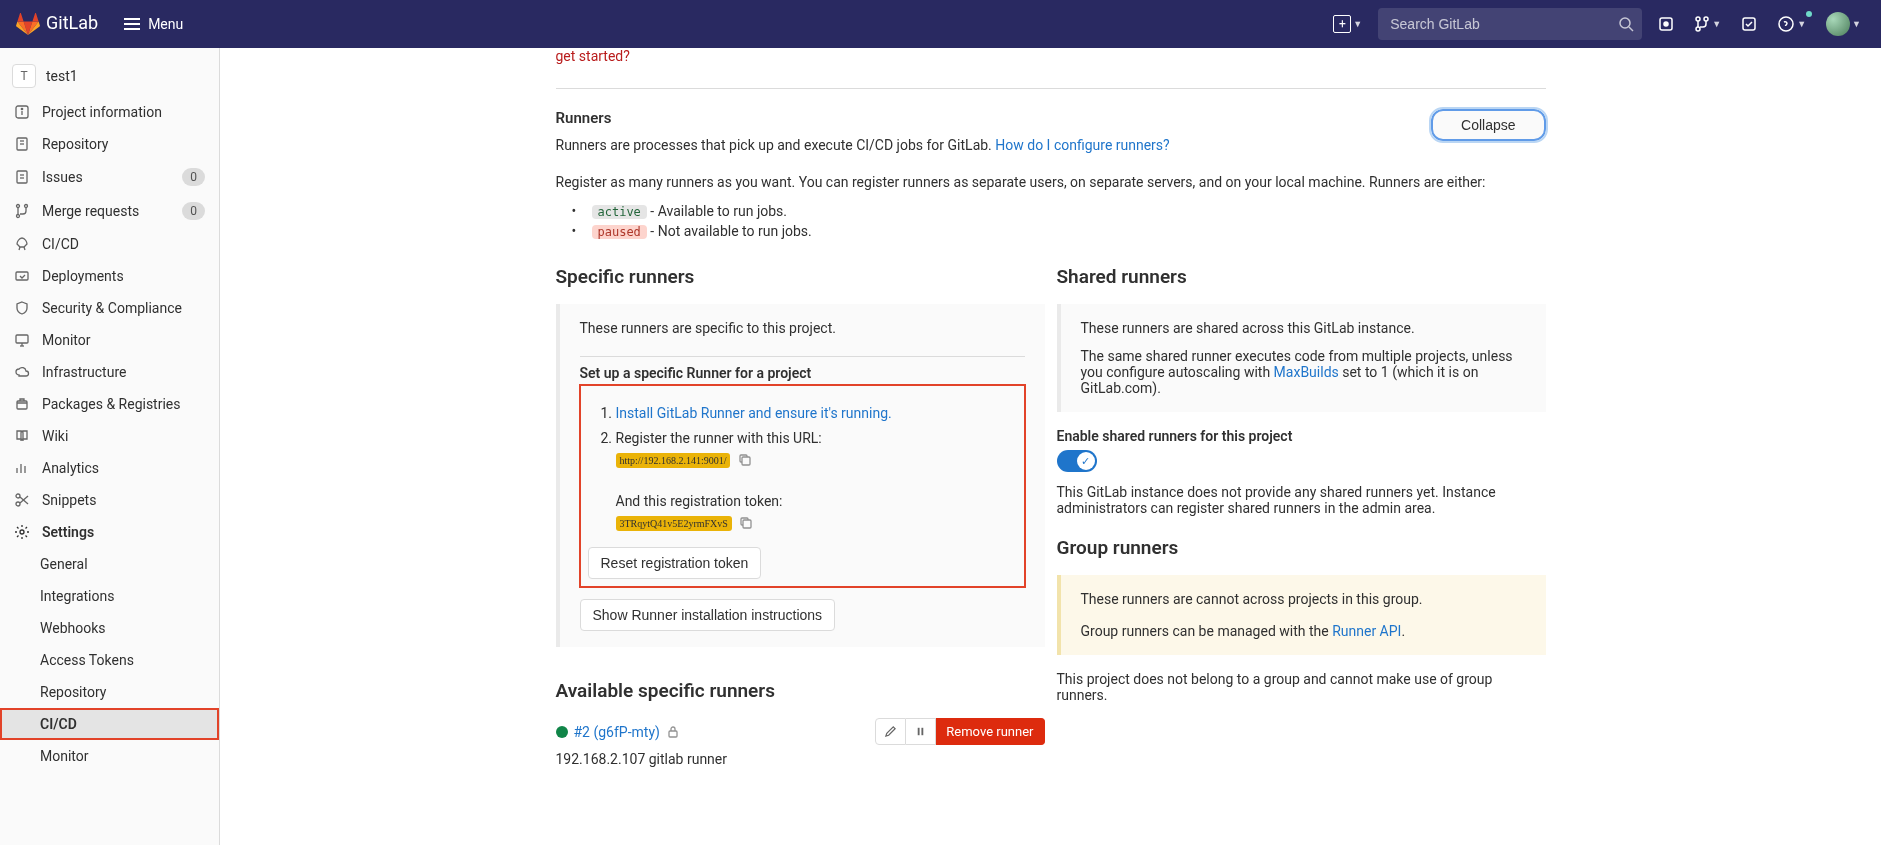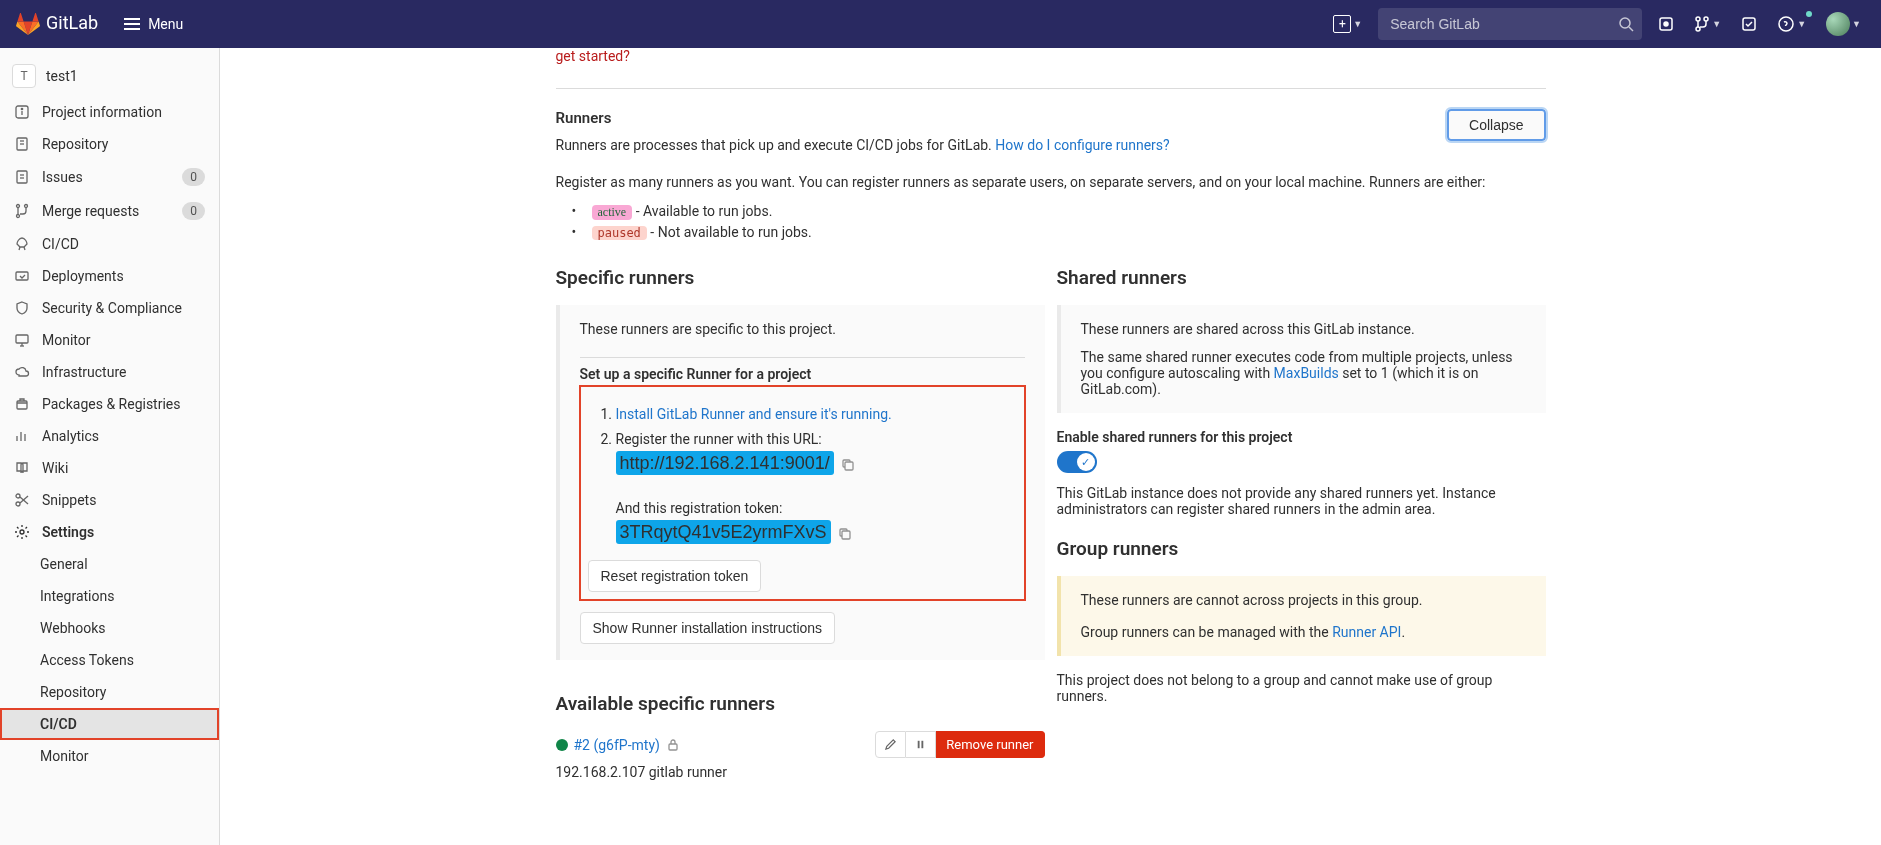--- a/index.html
+++ b/index.html
@@ -34,39 +34,39 @@
 .sidebar .sub-item { padding: 8px 14px 8px 40px; cursor: pointer; color: #303030; }
 .sidebar .sub-item.active { background: #e4e4e4; font-weight: 600; }
 .sidebar .sub-item.highlight { outline: 2px solid #e24329; outline-offset: -2px; }
 .main { flex: 1; padding: 0 16px; overflow-y: auto; }
 .content { max-width: 990px; margin: 0 auto; padding-bottom: 40px; display: flex; flex-direction: column;}
 .cut-link { color: #b91c1c; margin-bottom: 12px; margin-top: 0; }
 hr.sep { border: none; border-top: 1px solid #dbdbdb; margin: 12px 0 20px; }
 .section-head { display: flex; align-items: flex-start; }
 .section-head .title-area { flex: 1; }
 .section-head h4 { font-size: 15px; font-weight: 600; margin-bottom: 8px; }
-.collapse-btn { border: 2px solid #609be8; outline: 2px solid #bad6f4; border-radius: 4px; padding: 6px 20px; background: #fafafa; cursor: pointer; font-size: 14px; color: #303030; box-shadow: inset 0 0 0 1px #fafafa; }
+.collapse-btn { border: 2px solid #609be8; outline: 2px solid #bad6f4; border-radius: 12px; padding: 6px 28px; background: #fafafa; cursor: pointer; font-size: 14px; color: #303030; box-shadow: inset 0 0 0 1px #fafafa; }
 .desc { color: #303030; line-height: 1.5; }
 .panels { display: flex; gap: 12px; margin-top: 24px; }
 .panels .left { flex: 1; min-width: 0; }
 .panels .right { flex: 1; min-width: 0; }
 .panels h4 { font-size: 19px; font-weight: 600; margin-bottom: 16px; }
 .panel { border-left: 4px solid #eaeaea; background: #fafafa; padding: 16px 20px; }
 .panel.yellow { background: #fdf8e9; border-left-color: #f2e3ab; }
 .status-pill { display: inline-block; border-radius: 4px; padding: 0 6px; font-family: Menlo,Monaco,Consolas,monospace; font-size: 12px; }
-.pill-active { background: #f9a8d4; color: #24663b; font-family: Liberation Serif, serif; }
+.pill-active { background: #e5e5e5; color: #24663b; }
 .pill-paused { background: #fdd4cd; color: #ae372a; }
 ul.bullets { list-style: none; padding-left: 36px; margin-top: 8px; }
 ul.bullets li { position: relative; padding: 2px 0; }
 ul.bullets li::before { content: "•"; position: absolute; left: -20px; }
 hr.inner { border: none; border-top: 1px solid #dbdbdb; margin: 20px 0 8px; }
 .panel ol { padding-left: 28px; margin-top: 8px; }
 .panel ol li { padding: 2px 0; line-height: 1.5; }
 .highlight-box { outline: 2px solid #e24329; outline-offset: -1px; padding: 8px; margin-top: 4px; }
-code { font-family: Liberation Sans, sans-serif; font-size: 18px; background: #0ea5e9; padding: 2px 4px; border-radius: 3px; }
+code { font-family: Liberation Serif, serif; font-size: 10px; background: #eab308; padding: 2px 4px; border-radius: 3px; }
 .copy-icon { display: inline-block; width: 14px; height: 14px; vertical-align: middle; margin-left: 4px; cursor: pointer; opacity: 0.7; }
 .btn { border: 1px solid #dbdbdb; background: #fff; padding: 7px 12px; border-radius: 4px; cursor: pointer; font-size: 14px; color: #303030; }
 .toggle { width: 40px; height: 22px; background: #1f75cb; border-radius: 11px; position: relative; cursor: pointer; }
 .toggle::after { content: "✓"; position: absolute; right: 2px; top: 2px; width: 18px; height: 18px; background: #fff; border-radius: 50%; display: flex; align-items: center; justify-content: center; font-size: 11px; color: #1f75cb; }
 .runner-row { display: flex; align-items: center; margin-top: 8px; }
 .runner-row .rleft { flex: 1; display: flex; align-items: center; gap: 6px; }
 .status-dot { width: 12px; height: 12px; background: #108548; border-radius: 50%; }
 .lock-icon { opacity: 0.7; }
 .btn-group { display: flex; }
 .btn-group .ibtn { border: 1px solid #dbdbdb; background: #fff; padding: 5px 8px; cursor: pointer; font-size: 13px; display: flex; align-items: center; }
@@ -253,34 +253,34 @@
           <svg width="16" height="16" viewBox="0 0 16 16" fill="none" stroke="#666" stroke-width="1.3">
             <rect x="3" y="5" width="10" height="8" rx="1"></rect>
             <path d="M3 7h10M6 5V3h4v2"></path>
           </svg>
         </span>
       <span class="label">Packages &amp; Registries</span>
     </div>
     <div class="nav-item">
       <span class="icon">
           <svg width="16" height="16" viewBox="0 0 16 16" fill="none" stroke="#666" stroke-width="1.3">
+            <path d="M3 3h4a2 2 0 012 2v8a2 2 0 00-2-2H3zM13 3H9a2 2 0 00-2 2v8a2 2 0 012-2h4z"></path>
+          </svg>
+        </span>
+      <span class="label">Wiki</span>
+    </div>
+    <div class="nav-item">
+      <span class="icon">
+          <svg width="16" height="16" viewBox="0 0 16 16" fill="none" stroke="#666" stroke-width="1.3">
             <line x1="3" y1="13" x2="3" y2="8"></line>
             <line x1="7" y1="13" x2="7" y2="4"></line>
             <line x1="11" y1="13" x2="11" y2="6"></line>
           </svg>
         </span>
       <span class="label">Analytics</span>
-    </div>
-    <div class="nav-item">
-      <span class="icon">
-          <svg width="16" height="16" viewBox="0 0 16 16" fill="none" stroke="#666" stroke-width="1.3">
-            <path d="M3 3h4a2 2 0 012 2v8a2 2 0 00-2-2H3zM13 3H9a2 2 0 00-2 2v8a2 2 0 012-2h4z"></path>
-          </svg>
-        </span>
-      <span class="label">Wiki</span>
     </div>
     <div class="nav-item">
       <span class="icon">
           <svg width="16" height="16" viewBox="0 0 16 16" fill="none" stroke="#666" stroke-width="1.3">
             <circle cx="4" cy="4" r="2"></circle>
             <circle cx="4" cy="12" r="2"></circle>
             <line x1="6" y1="5" x2="14" y2="12"></line>
             <line x1="6" y1="11" x2="14" y2="4"></line>
           </svg>
         </span>

